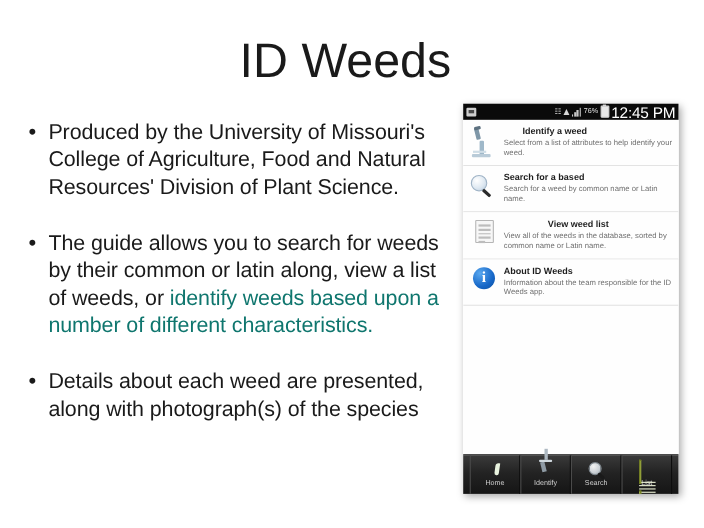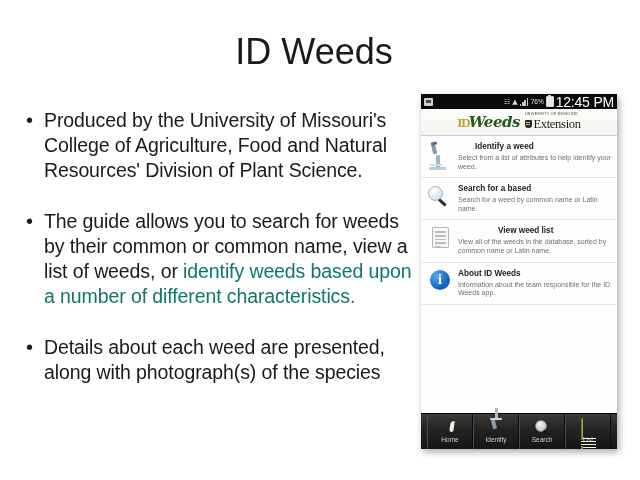--- a/index.html
+++ b/index.html
@@ -15,21 +15,21 @@
     position: relative;
   }
 
   
   #slide-title {
     position: absolute;
     left: 0;
     top: 32px;
     width: 628px;
     text-align: center;
-    font-size: 36px;
+    font-size: 44px;
     font-weight: 400;
     color: #191919;
     letter-spacing: 0px;
     line-height: 1.1;
   }
 
   
   #bullet-list {
     position: absolute;
     left: 22px;
@@ -386,21 +386,21 @@
 
 <div id="bullet-list">
 
   <div class="bullet-row">
     <span class="bullet-mark">•</span>
     <span class="bullet-text"><span>Produced by the University of Missouri's College of Agriculture, Food and Natural Resources' Division of Plant Science.</span></span>
   </div>
 
   <div class="bullet-row">
     <span class="bullet-mark">•</span>
-    <span class="bullet-text"><span>The guide allows you to search for weeds by their common or common name, view a list of weeds, or </span><span class="hl" style="color: #0f766e;">identify weeds based upon a number of different characteristics.</span></span>
+    <span class="bullet-text"><span>The guide allows you to search for weeds by their common or latin along, view a list of weeds, or </span><span class="hl" style="color: #0f766e;">identify weeds based upon a number of different characteristics.</span></span>
   </div>
 
   <div class="bullet-row">
     <span class="bullet-mark">•</span>
     <span class="bullet-text"><span>Details about each weed are presented, along with photograph(s) of the species</span></span>
   </div>
 
 </div>
 
 <div id="phone-mock">
@@ -417,33 +417,20 @@
           <i></i>
           <i></i>
           <i></i>
         </span>
       <span class="sb-pct">76%</span>
       <span class="sb-batt"></span>
       <span class="sb-time">12:45 PM</span>
     </div>
   </div>
 
-  <div id="phone-header">
-    <div id="logo-idweeds">
-      <span id="logo-id">ID</span>
-      <span id="logo-weeds">Weeds</span>
-    </div>
-    <div id="logo-extension-block">
-      <span id="logo-univ" style="display: block;">UNIVERSITY OF MISSOURI</span>
-      <span id="logo-ext-row">
-        <span class="ext-shield"></span>
-        <span id="logo-extension">Extension</span>
-      </span>
-    </div>
-  </div>
 
   <div id="phone-list">
 
     <div class="phone-row">
       <span class="row-icon">
         <span class="ic-microscope">
           <span class="ic-ms-tube"></span>
           <span class="ic-ms-eye"></span>
           <span class="ic-ms-arm"></span>
           <span class="ic-ms-stage"></span>

